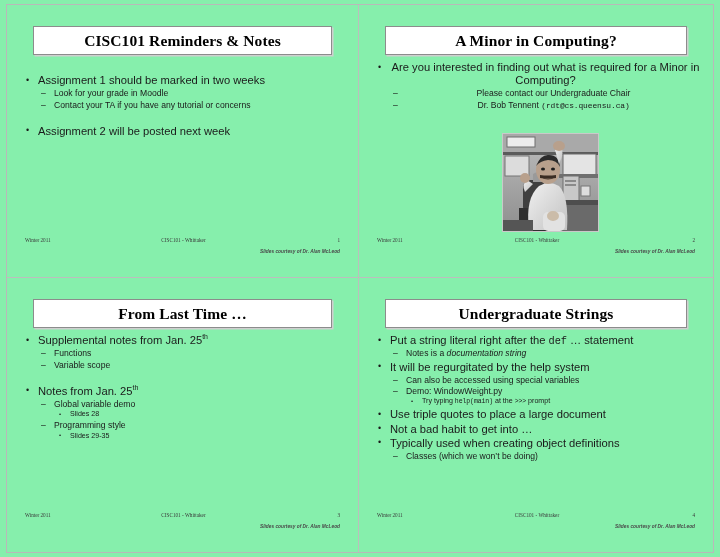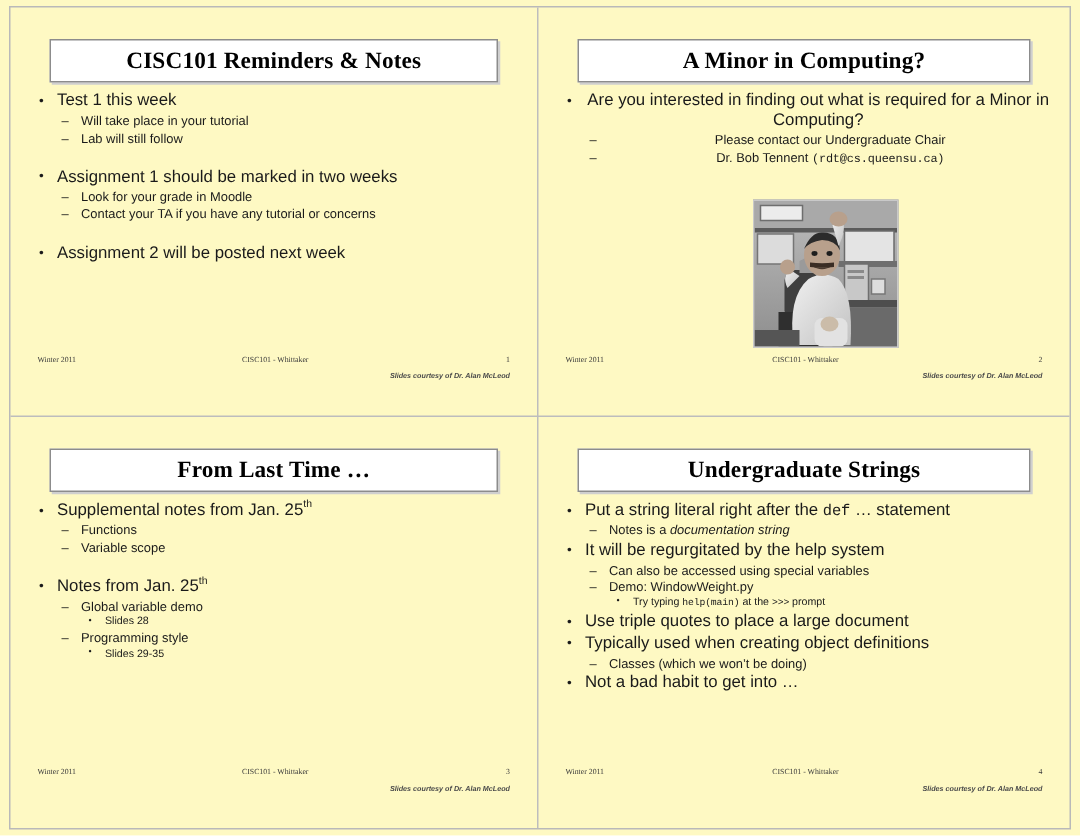--- a/index.html
+++ b/index.html
@@ -10,21 +10,21 @@
   }
   body {
     font-family: "Liberation Sans", sans-serif;
     -webkit-font-smoothing: antialiased;
   }
 
   .handout {
     position: relative;
     width: 720px;
     height: 557px;
-    background: #fef9c3;
+    background: #86efac;
     box-sizing: border-box;
     overflow: hidden;
   }
 
   
   .page-frame {
     position: absolute;
     left: 6px;
     top: 4px;
     width: 708px;
@@ -224,31 +224,20 @@
   <div class="page-frame"></div>
   <div class="divider-v"></div>
   <div class="divider-h"></div>
 
   <div class="slide s1">
     <div class="slide-title-box">
       <span class="title-text">CISC101 Reminders &amp; Notes</span>
     </div>
     <div class="slide-body">
       <ul class="lvl1">
-        <li class="b1">
-          <span class="btext">Test 1 this week</span>
-          <ul class="lvl2">
-            <li class="b2">
-              <span class="btext">Will take place in your tutorial</span>
-            </li>
-            <li class="b2">
-              <span class="btext">Lab will still follow</span>
-            </li>
-          </ul>
-        </li>
         <li class="spacer-md"></li>
         <li class="b1">
           <span class="btext">Assignment 1 should be marked in two weeks</span>
           <ul class="lvl2">
             <li class="b2">
               <span class="btext">Look for your grade in Moodle</span>
             </li>
             <li class="b2">
               <span class="btext">Contact your TA if you have any tutorial or concerns</span>
             </li>
@@ -429,30 +418,30 @@
               </ul>
             </li>
           </ul>
         </li>
 
         <li class="b1">
           <span class="btext">Use triple quotes to place a large document</span>
         </li>
 
         <li class="b1">
+          <span class="btext">Not a bad habit to get into …</span>
+        </li>
+
+        <li class="b1">
           <span class="btext">Typically used when creating object definitions</span>
           <ul class="lvl2">
             <li class="b2">
               <span class="btext">Classes (which we won’t be doing)</span>
             </li>
           </ul>
-        </li>
-
-        <li class="b1">
-          <span class="btext">Not a bad habit to get into …</span>
         </li>
 
       </ul>
     </div>
     <div class="slide-footer">
       <div class="footer-row">
         <span class="footer-term">Winter 2011</span>
         <span class="footer-course">CISC101 - Whittaker</span>
         <span class="footer-num">4</span>
       </div>

